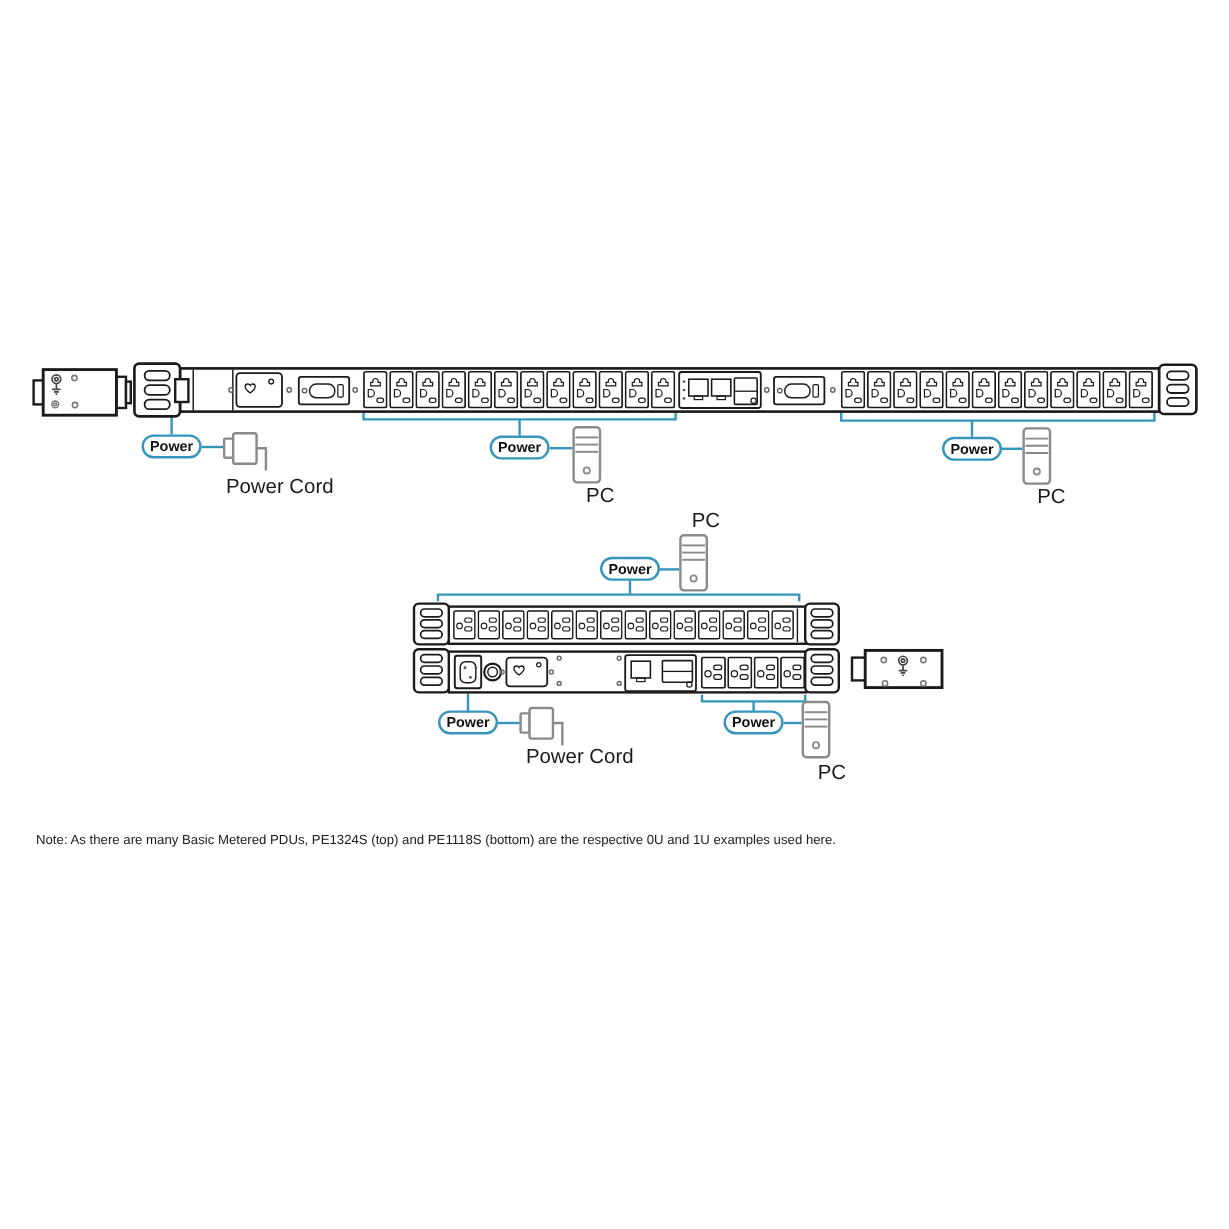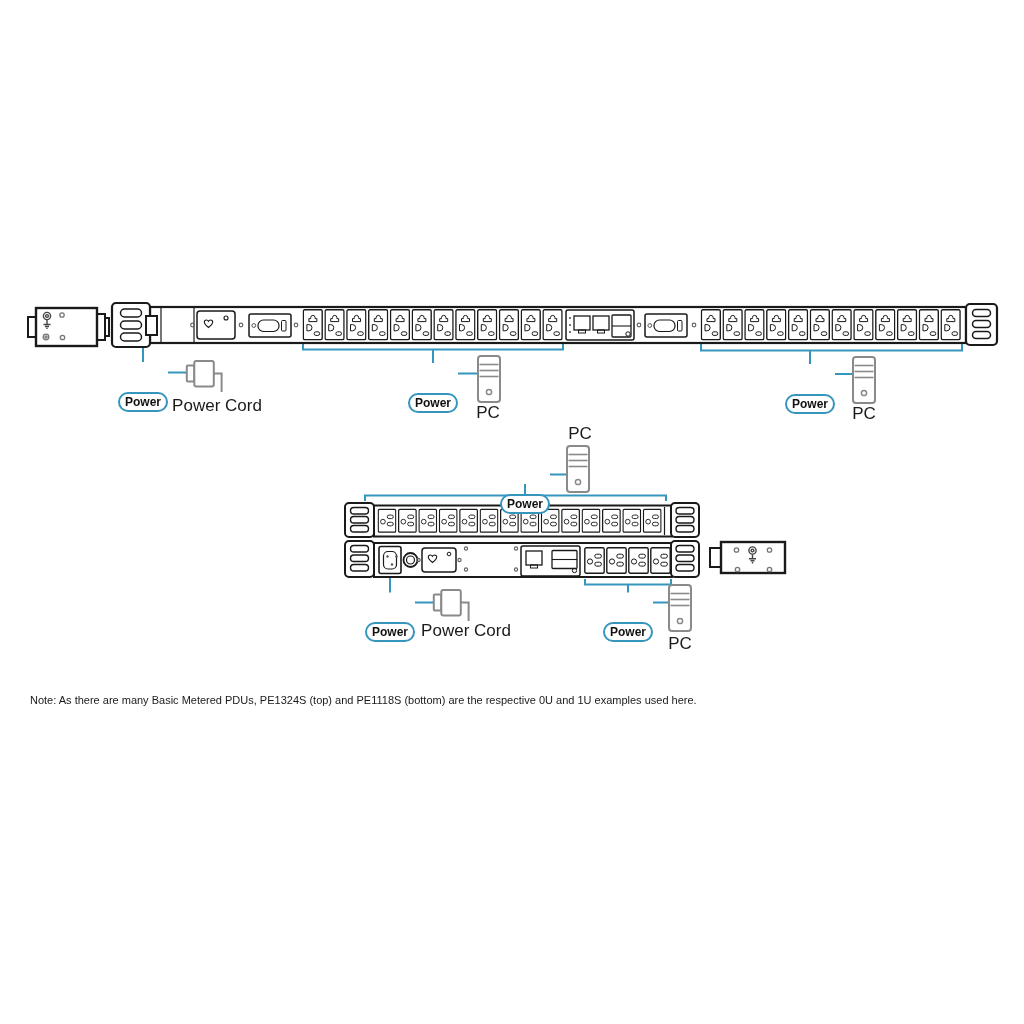--- a/index.html
+++ b/index.html
@@ -2,22 +2,22 @@
 <html><head>
 <meta charset="utf-8">
 <style>
   html,body{margin:0;padding:0;background:#fff;width:1024px;height:1024px;overflow:hidden;
     font-family:"Liberation Sans",sans-serif;}
   #stage{position:relative;width:1024px;height:1024px;background:#fff;}
   #art{position:absolute;left:0;top:0;}
   .power-pill{position:absolute;width:50px;height:20px;box-sizing:border-box;
     border:2px solid #3595BD;border-radius:11px;background:#fff;
     display:flex;align-items:center;justify-content:center;
-    font-weight:bold;font-size:12px;color:#111;letter-spacing:0;margin-top:30px;}
-  .lbl{position:absolute;color:#1a1a1a;font-size:17px;text-align:center;}
+    font-weight:bold;font-size:12px;color:#111;letter-spacing:0;}
+  .lbl{position:absolute;color:#1a1a1a;font-size:17px;text-align:right;}
   .note{position:absolute;left:30px;top:694px;width:968px;font-size:11px;color:#1a1a1a;text-align:left;}
 </style>
 </head>
 <body>
 
 <div id="stage">
 
 <svg id="art" width="1024" height="1024" viewBox="0 0 1024 1024">
   <defs>
     <symbol id="outA" viewBox="0 0 20.5 31.5">

